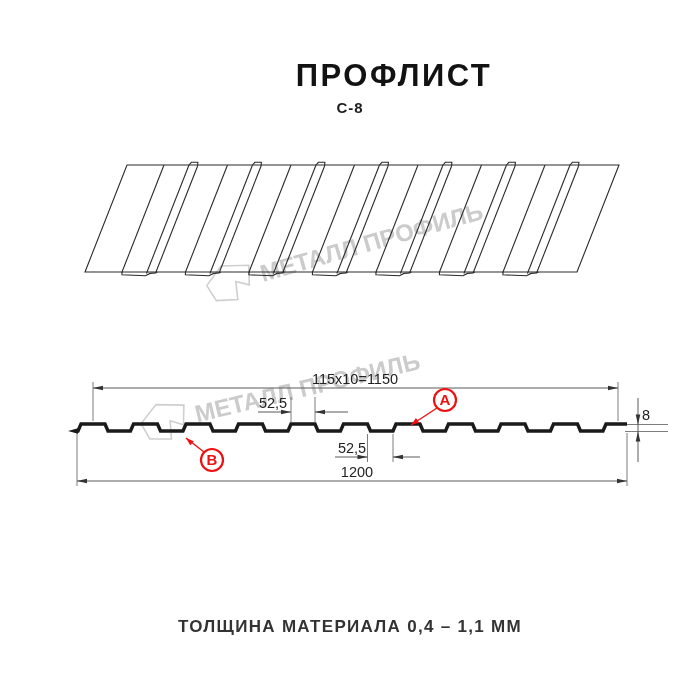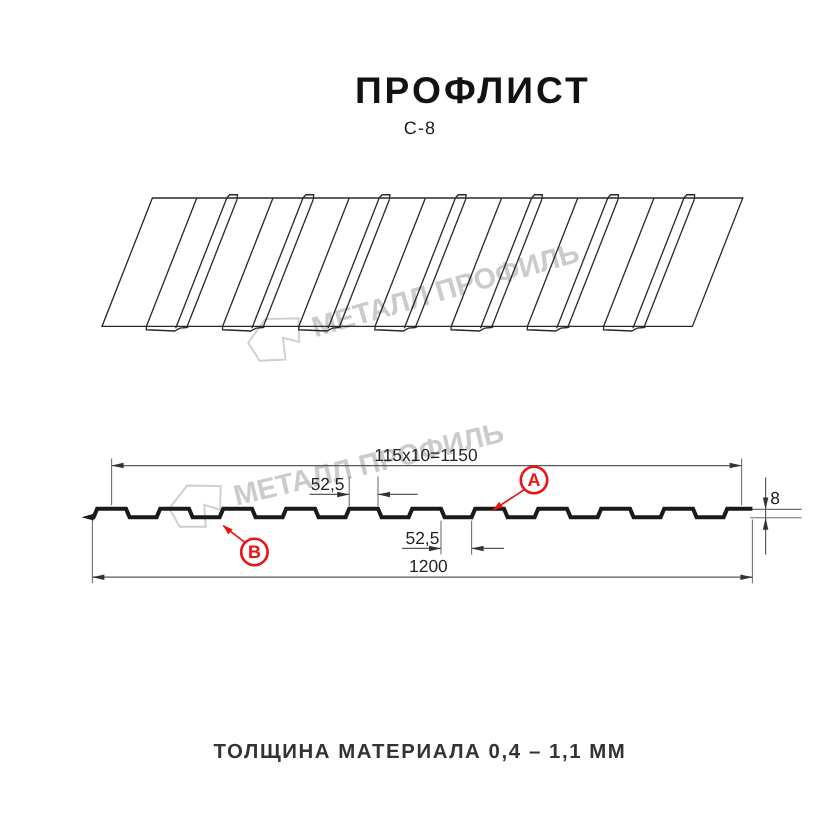--- a/index.html
+++ b/index.html
@@ -1,21 +1,21 @@
 <!DOCTYPE html>
 <html><head>
 <meta charset="utf-8">
 <style>
   html,body{margin:0;padding:0;background:#ffffff;}
   body{width:700px;height:700px;position:relative;overflow:hidden;
        font-family:"Liberation Sans",sans-serif;}
   .page-title{position:absolute;top:58px;left:0;width:700px;text-align:center;
        font-size:31px;font-weight:bold;letter-spacing:2.5px;color:#121212;margin-left:44px;}
   .profile-code{position:absolute;top:99px;left:0;width:700px;text-align:center;
-       font-size:15px;font-weight:normal;letter-spacing:1px;color:#1c1c1c;}
+       font-size:15px;font-weight:bold;letter-spacing:1px;color:#1c1c1c;}
   .wm{position:absolute;display:flex;align-items:center;gap:7px;z-index:1;
       color:#cbcbcb;font-weight:bold;font-size:24px;letter-spacing:0px;
       white-space:nowrap;user-select:none;}
   .wm1{left:206px;top:268px;height:44px;transform:rotate(-16deg);transform-origin:0 50%;}
   .wm2{left:140px;top:406px;height:44px;transform:rotate(-13.5deg);transform-origin:0 50%;}
   .wm svg{flex:0 0 auto;}
   #persp{position:absolute;left:40px;top:140px;z-index:2;}
   #cross{position:absolute;left:30px;top:350px;z-index:2;}
   .footer-note{position:absolute;top:617px;left:0;width:700px;text-align:center;
        font-size:17px;font-weight:bold;letter-spacing:1.3px;color:#333333;}

